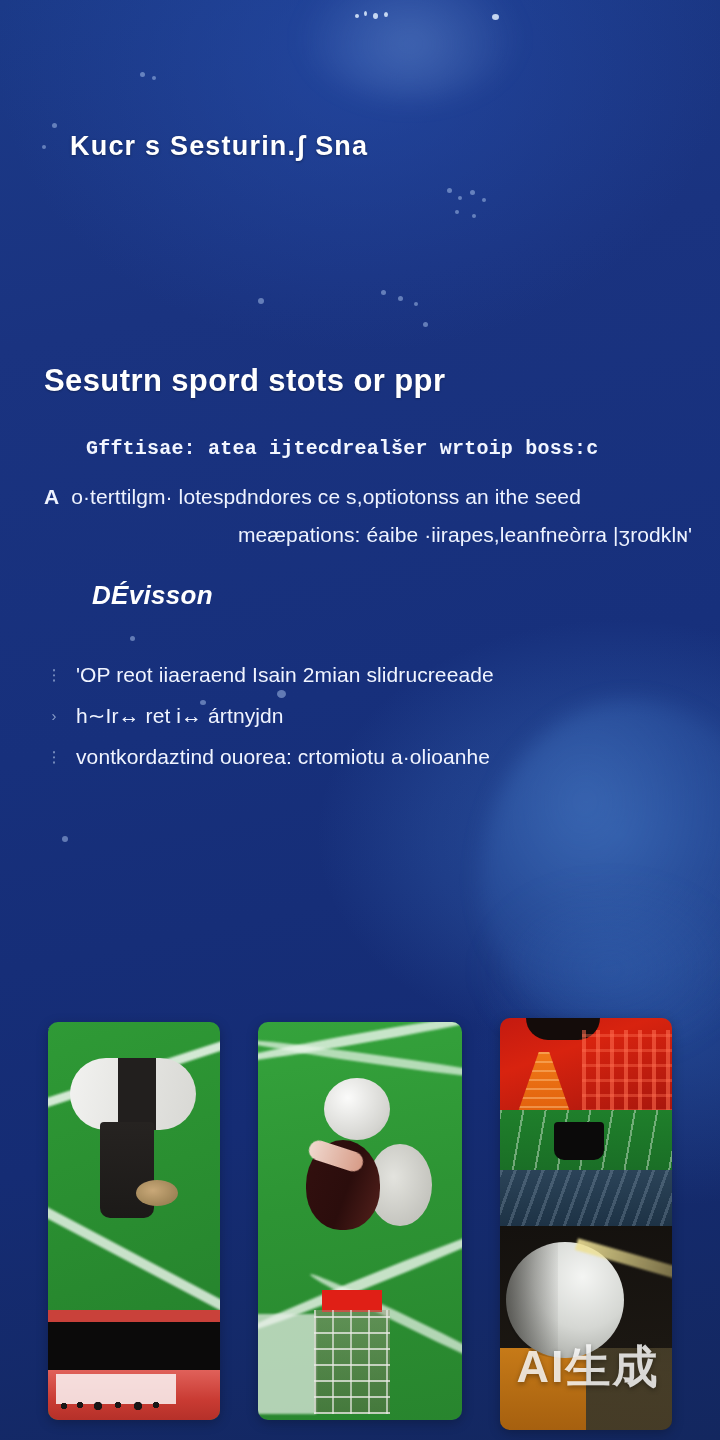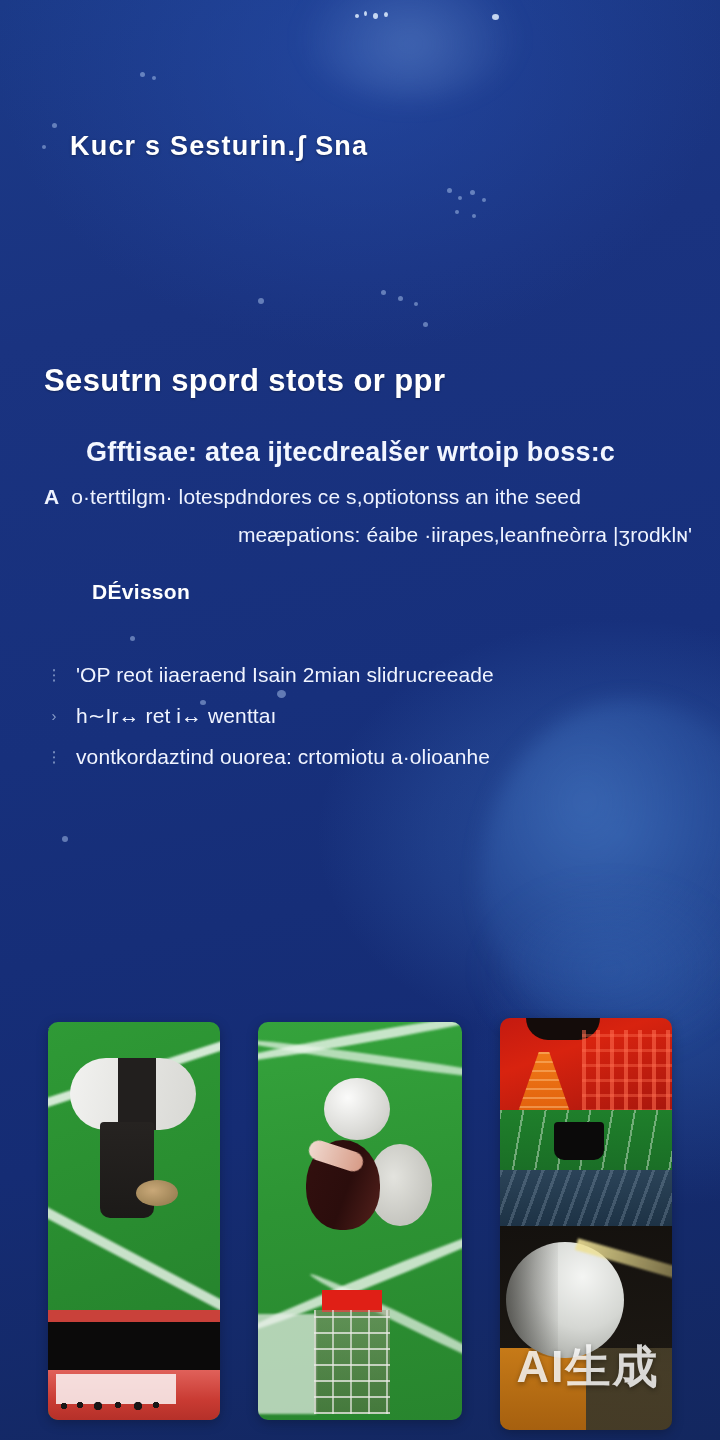--- a/index.html
+++ b/index.html
@@ -96,46 +96,48 @@
     letter-spacing: 0.4px;
     text-shadow: 0 1px 2px rgba(0,0,0,0.3);
   }
 
   .lead-line {
     position: absolute;
     left: 86px;
     top: 437px;
     width: 600px;
     color: #f2f6ff;
-    font-size: 27px;
+    font-size: 20px;
     font-weight: bold;
     letter-spacing: 0.2px;
+    font-family: Liberation Mono, monospace;
   }
 
   .para {
     position: absolute;
     left: 44px;
     top: 478px;
     width: 648px;
     color: #eef3ff;
     font-size: 21px;
     line-height: 38px;
     letter-spacing: 0.1px;
   }
   .para .para-line { display: block; }
   .para .para-line.indent { margin-left: 34px; text-align: right; }
 
   .subheading {
     position: absolute;
     left: 92px;
     top: 580px;
     color: #ffffff;
-    font-size: 21px;
+    font-size: 26px;
     font-weight: bold;
     letter-spacing: 0.3px;
+    font-style: italic;
   }
 
   .bullet-list {
     position: absolute;
     left: 40px;
     top: 654px;
     width: 650px;
     list-style: none;
   }
   .bullet-list li {
@@ -492,21 +494,21 @@
 
   <h3 class="subheading">DÉvisson</h3>
 
   <ul class="bullet-list">
     <li>
       <span class="bullet-mark">⋮</span>
       <span>'OP reot iiaeraend      Isain 2mian slidrucreeade</span>
     </li>
     <li>
       <span class="bullet-mark">›</span>
-      <span>h∼Ir↔ ret i↔ wenttaı</span>
+      <span>h∼Ir↔ ret i↔ ártnyjdn</span>
     </li>
     <li>
       <span class="bullet-mark">⋮</span>
       <span>vontkordaztind ouorea: crtomiotu a·olioanhe</span>
     </li>
   </ul>
 
 
 
   <div class="gallery">

